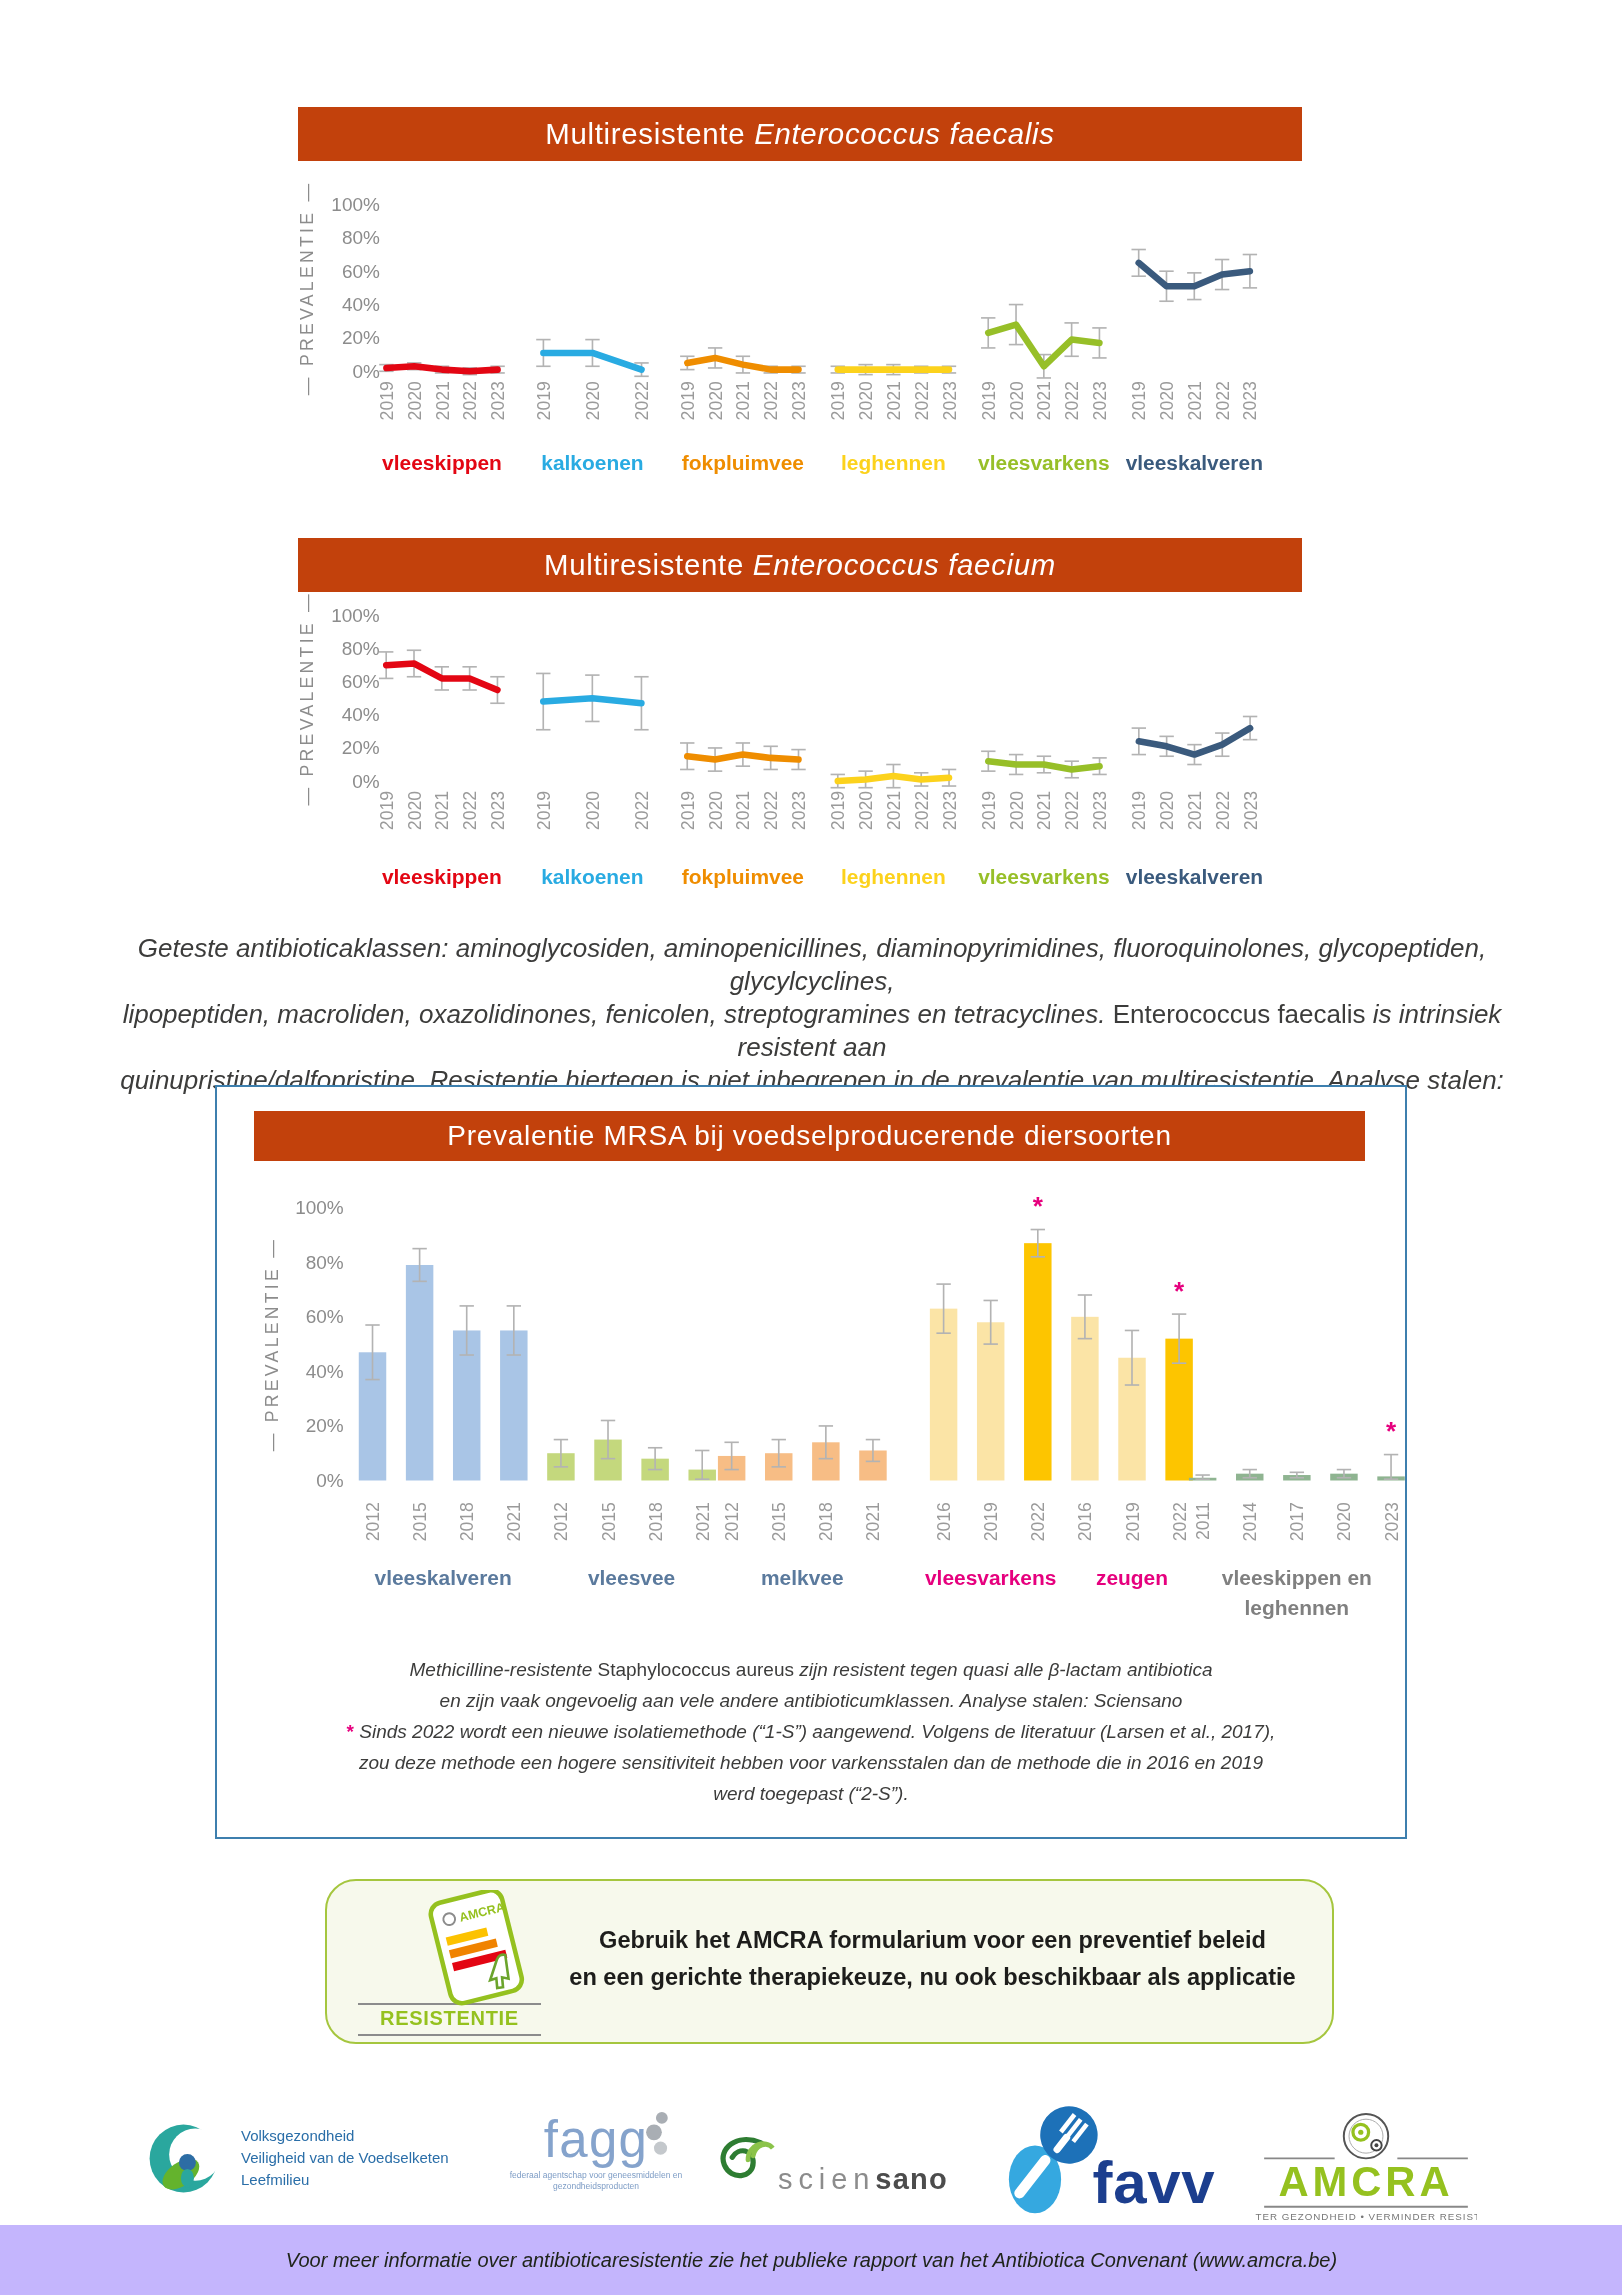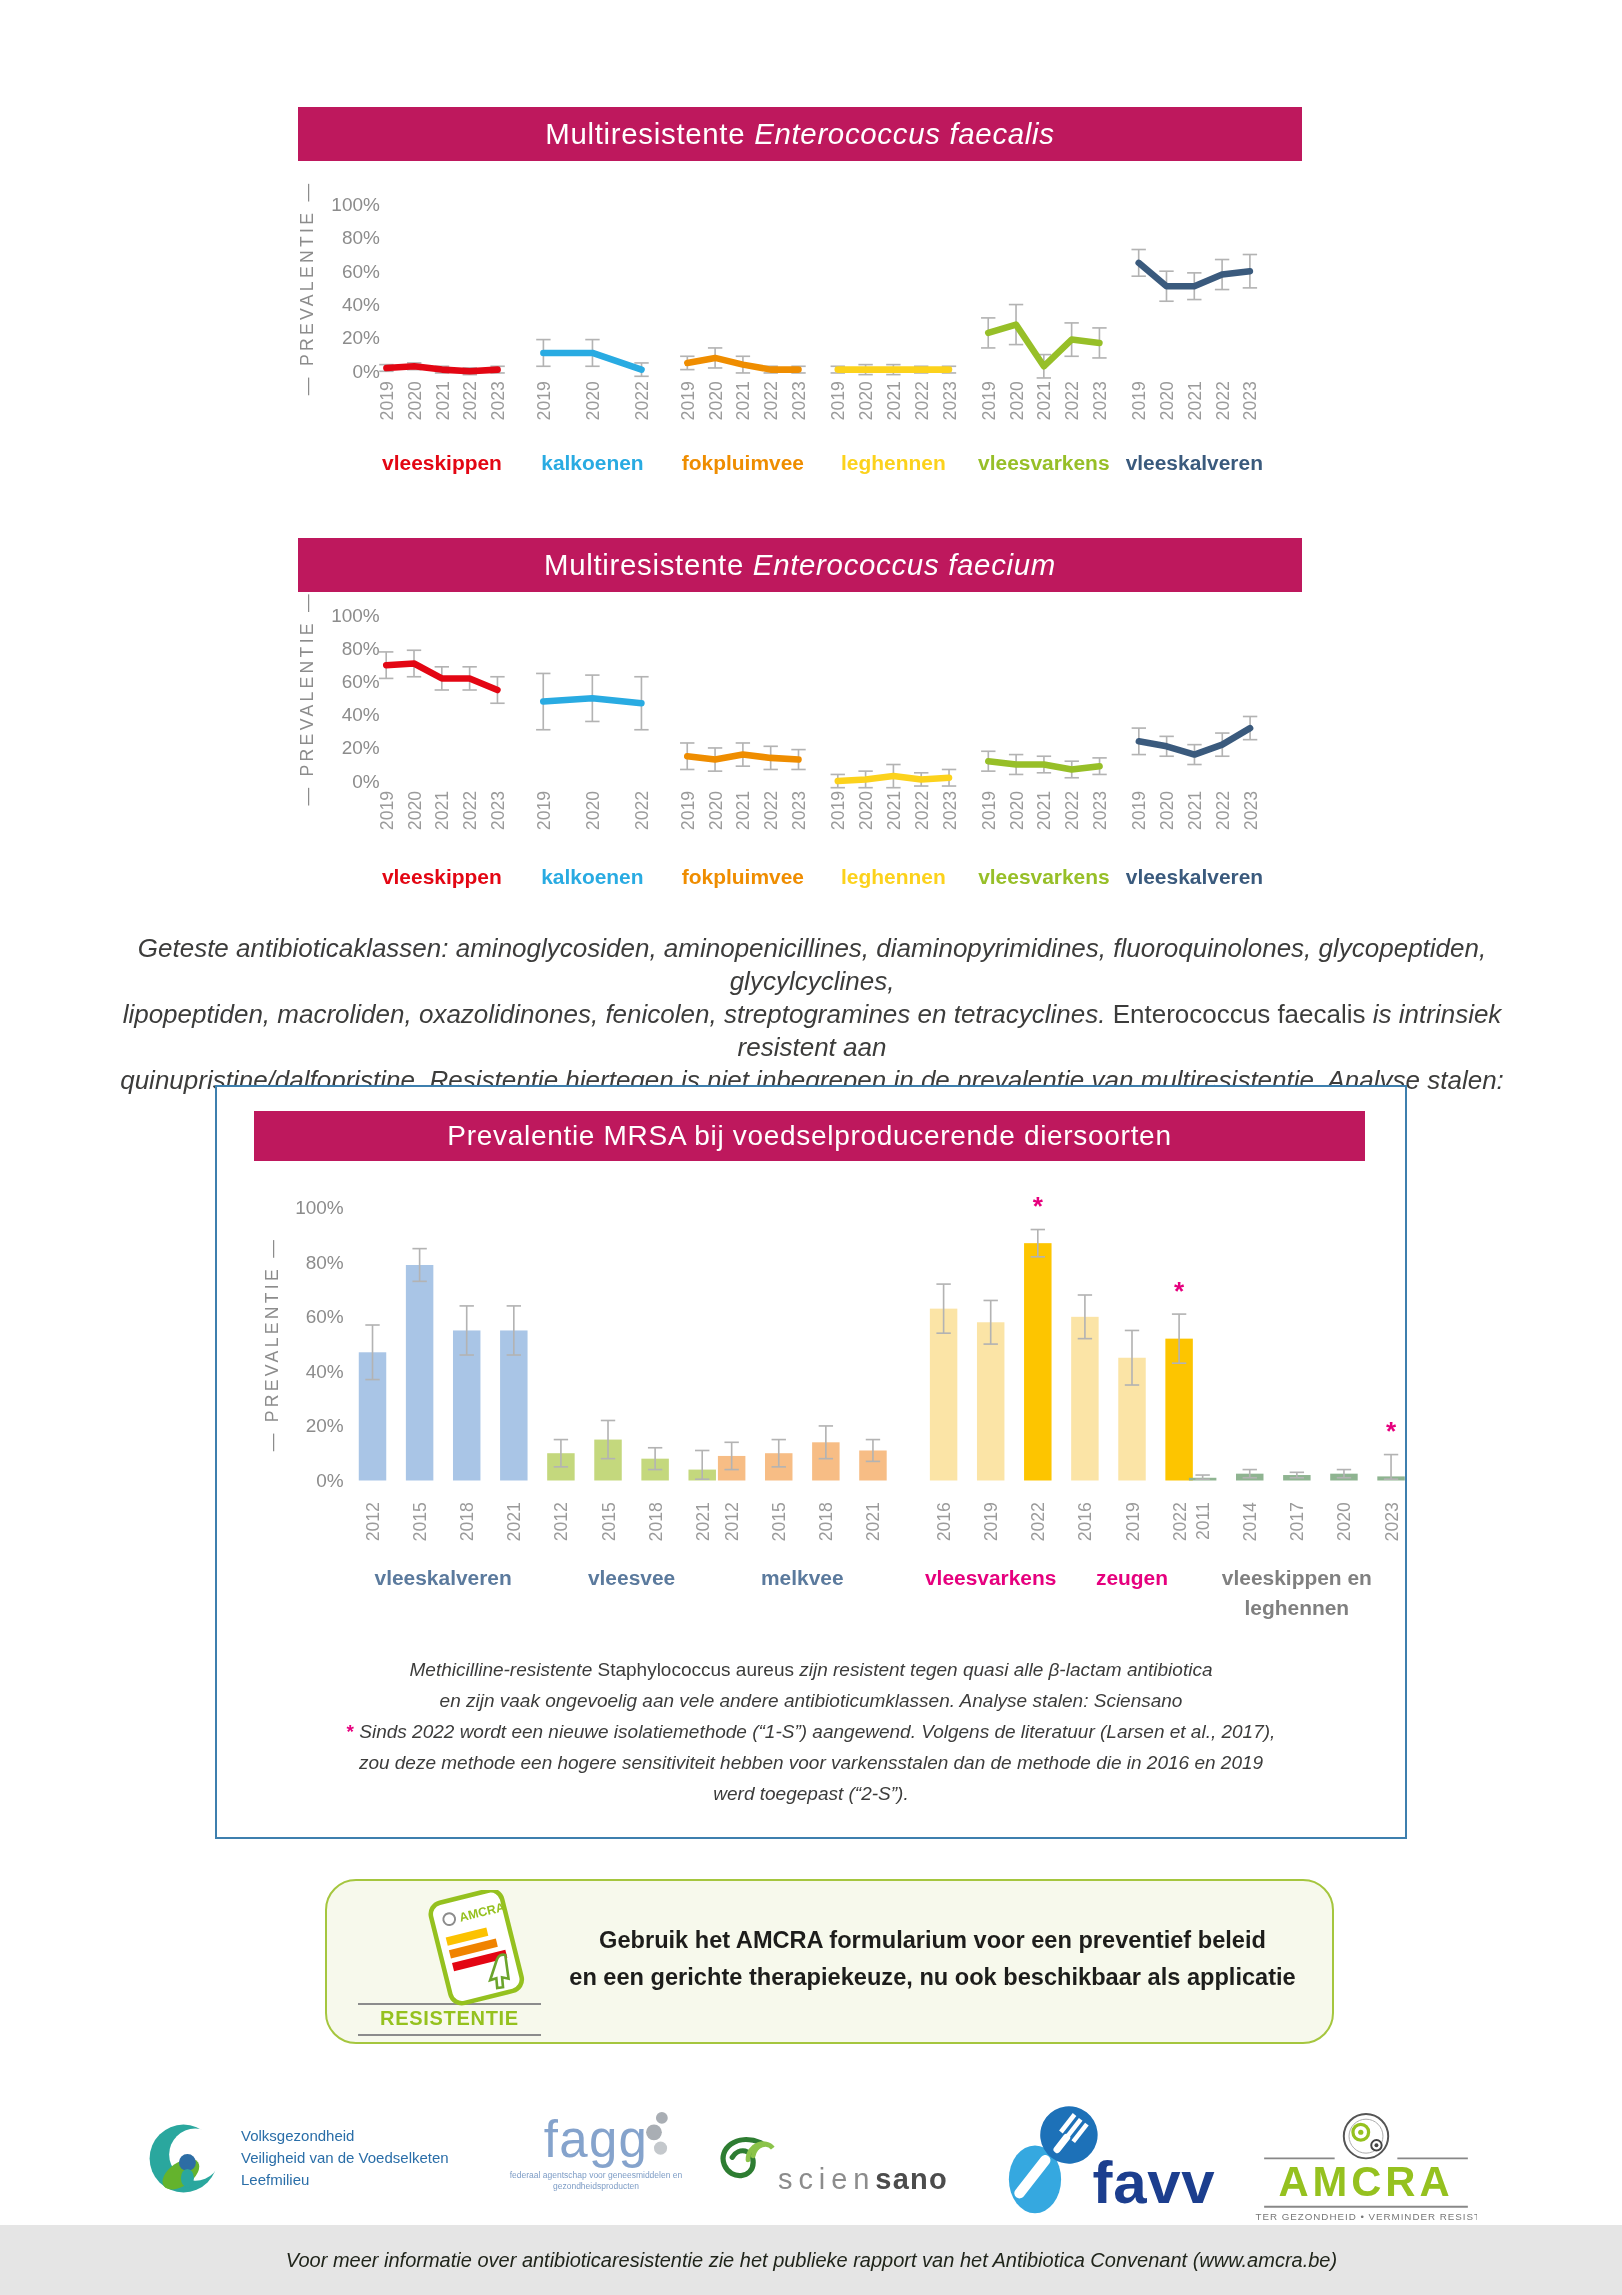--- a/index.html
+++ b/index.html
@@ -1,18 +1,18 @@
 <!DOCTYPE html>
 <html style="font-size:10.5px"><head>
 <meta charset="utf-8">
 <style>
   html,body{margin:0;padding:0;background:#fff;}
   .page{position:relative;width:1623px;height:2295px;background:#ffffff;
         font-family:"Liberation Sans",sans-serif;overflow:hidden;}
-  .section-header{position:absolute;background:#be185d;color:#ffffff;text-align:center;
+  .section-header{position:absolute;background:#c2410c;color:#ffffff;text-align:center;
         font-size:29.4px;font-weight:400;letter-spacing:0.7px;}
   .section-header span{color:#ffffff;}
   .h1{left:298px;top:107px;width:1004px;height:54px;line-height:54px;}
   .h2{left:298px;top:506px;width:1004px;height:54px;line-height:54px;margin-top:32px;}
   .h3{left:254px;top:1111px;width:1111px;height:50px;line-height:50px;font-size:28px;}
   svg{position:absolute;}
   svg text{font-family:"Liberation Sans",sans-serif;}
   .para{position:absolute;left:92px;top:932px;width:1440px;text-align:center;
         font-size:26px;font-style:italic;color:#3c3c3b;line-height:33px;}
   .mrsa-box{position:absolute;left:215px;top:1085px;width:1192px;height:754px;
@@ -35,21 +35,21 @@
   .logo-fagg{left:501px;top:3.9px;width:190px;text-align:center;}
   .logo-fagg .name{font-size:51px;color:#85a3cc;font-weight:500;letter-spacing:1.3px;line-height:52px;}
   .logo-fagg .dots{position:absolute;left:128px;top:-3.9px;}
   .logo-fagg .sub{font-size:8.5px;color:#7d9cc5;line-height:11px;margin-top:3.9px;}
   .logo-sciensano{left:710px;top:21px;display:flex;align-items:flex-end;}
   .logo-sciensano .t1{font-size:29px;color:#8c8c8c;letter-spacing:5.9px;line-height:29px;}
   .logo-sciensano .t2{font-size:29px;color:#4c4c4c;font-weight:bold;letter-spacing:1.3px;line-height:29px;margin-top:20px;}
   .logo-favv{left:1001px;top:-9.2px;display:flex;align-items:center;}
   .logo-favv .name{font-size:60px;font-weight:bold;color:#1c3e8e;letter-spacing:0.7px;margin-left:-6.5px;margin-top:39px;}
   .logo-amcra{left:1255px;top:1.3px;width:222px;text-align:center;}
-  .footer{position:absolute;left:0;top:2225px;width:1623px;height:71px;background:#e5e5e5;}
+  .footer{position:absolute;left:0;top:2225px;width:1623px;height:71px;background:#c4b5fd;}
   .footer .t{width:100%;text-align:center;font-size:20px;font-style:italic;color:#20251b;line-height:71px;}
 </style>
 </head>
 <body>
 
 <div class="page">
 
   <div class="section-header h1"><span>Multiresistente </span><span style="font-style: italic;">Enterococcus faecalis</span></div>
   <svg id="svg-faecalis" style="left:288px;top:177px" width="1093" height="314" viewBox="0 0 1670 480">
       <g>

